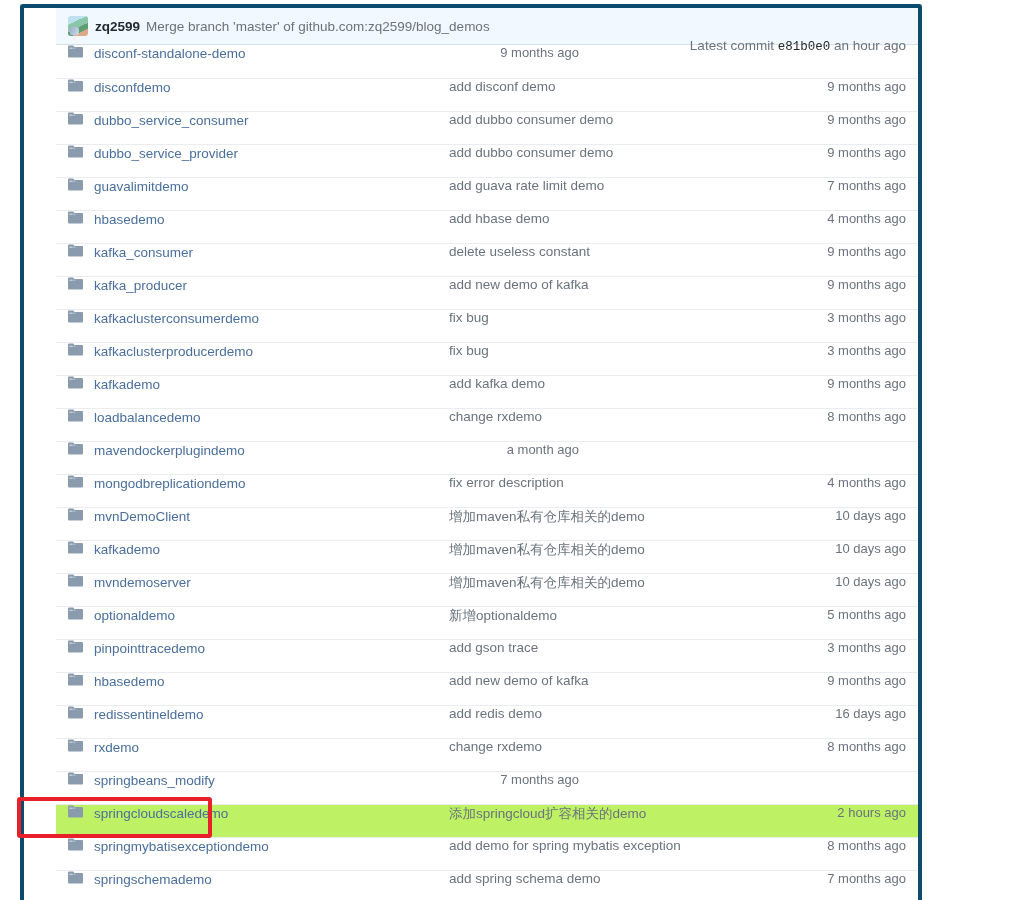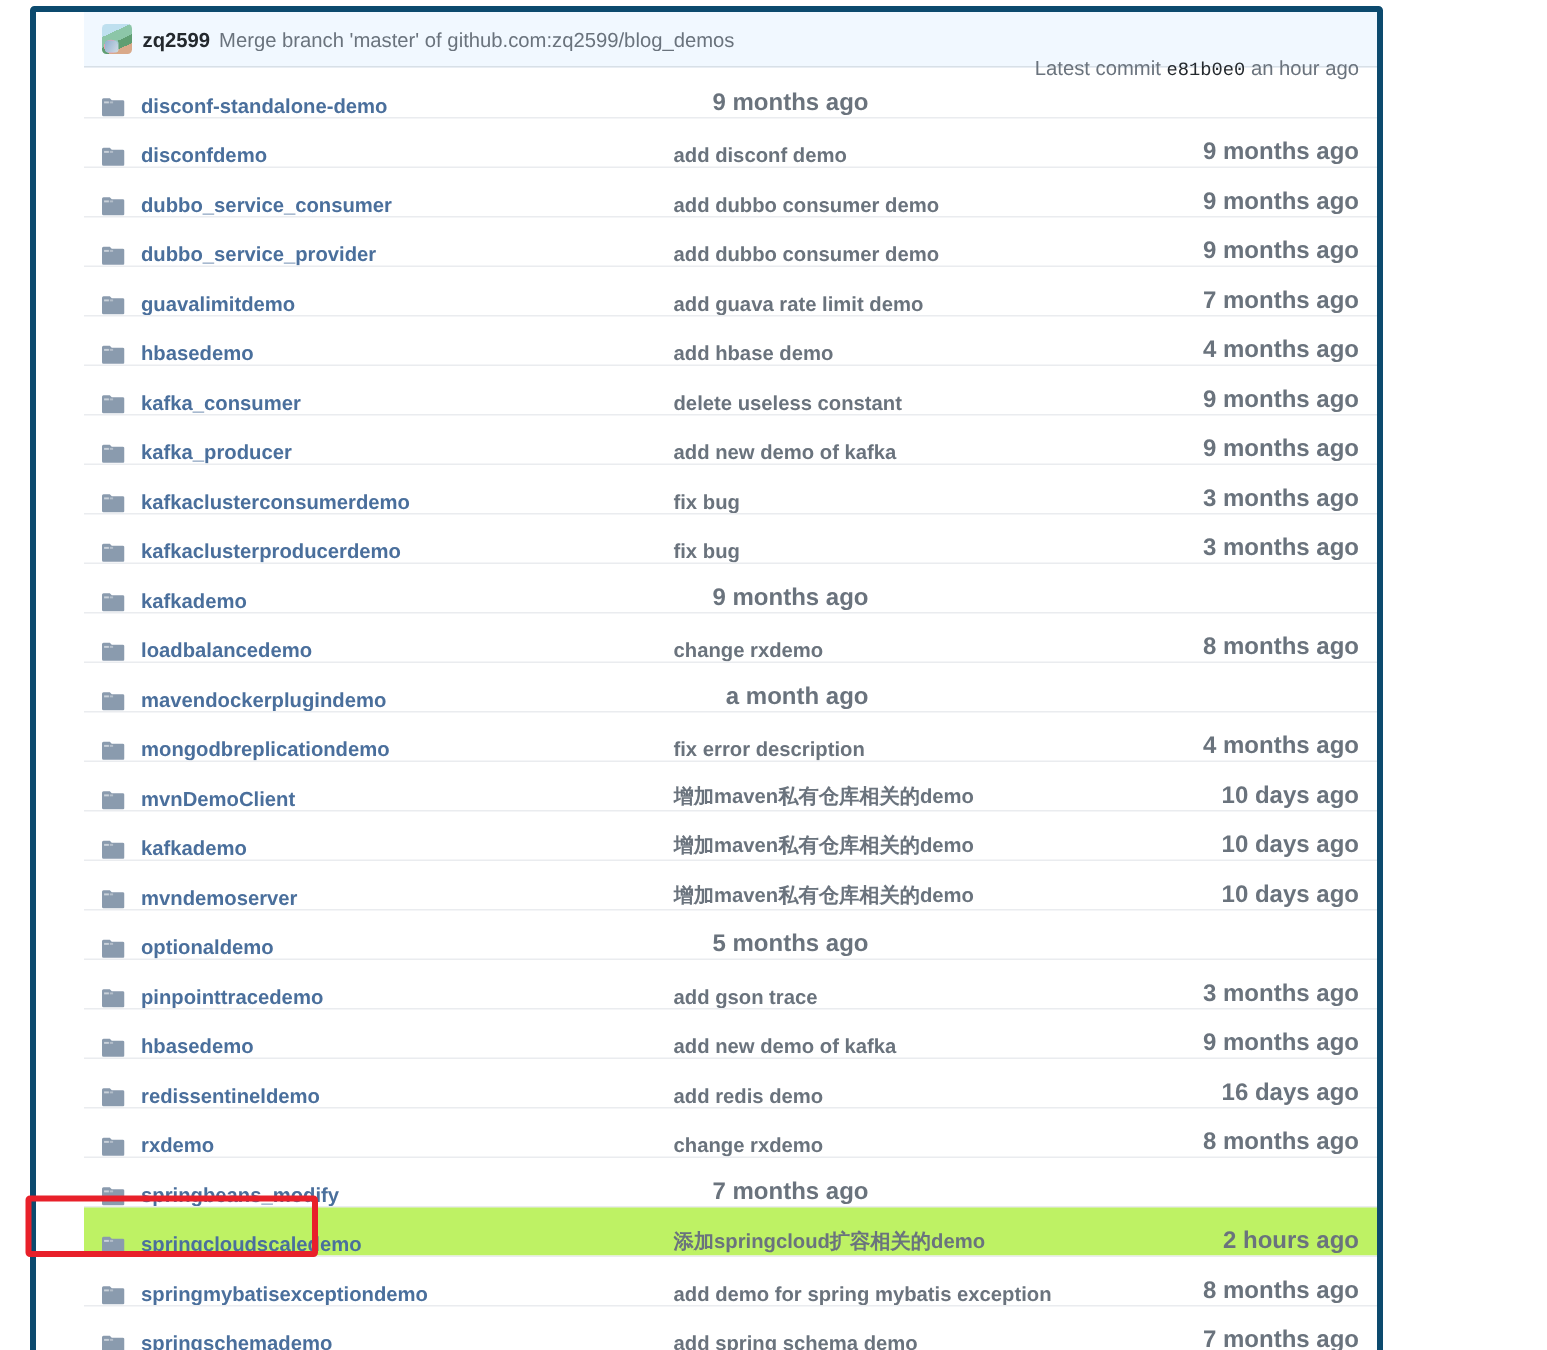--- a/index.html
+++ b/index.html
@@ -74,26 +74,25 @@
     margin-top:40px;
   }
   .commit-sha{
     font-family:"Liberation Mono","DejaVu Sans Mono",monospace;
     font-size:12.5px;
     color:#24292e;
   }
   
   .file-row{
     display:flex;
-    align-items:flex-end;
+    align-items:flex-start;
     height:33px;
     border-top:1px solid #eaecef;
     box-sizing:border-box;
     padding:0 12px;
-    font-weight:bold;
   }
   .file-row:first-of-type{border-top:none;}
   .file-row.is-highlight{background:#bef264;}
   .cell-icon{
     flex:0 0 26px;
     display:flex;
     align-items:center;
   }
   .folder-icon{display:block;}
   .cell-name{
@@ -113,21 +112,21 @@
     font-size:13.5px;
     white-space:nowrap;
     overflow:hidden;
     text-overflow:ellipsis;
     padding-right:14px;
   }
   .cell-age{
     flex:0 0 130px;
     text-align:right;
     color:#6a737d;
-    font-size:16px;
+    font-size:13px;
     white-space:nowrap;
   }
   
   .annotation-box{
     position:absolute;
     border:4px solid #e8202a;
     border-radius:3px;
     pointer-events:none;
     box-sizing:border-box;
   }
@@ -270,20 +269,21 @@
       </div>
       <div class="file-row">
         <span class="cell-icon">
           <svg class="folder-icon" width="15" height="13" viewBox="0 0 15 13">
             <path fill="#8a9bae" d="M0 1.5A1 1 0 0 1 1 .5h4.2l1.3 1.4H14a1 1 0 0 1 1 1V11.5a1 1 0 0 1-1 1H1a1 1 0 0 1-1-1Z"></path>
             <rect x="1.4" y="2.6" width="3.2" height="1.3" fill="#ffffff" opacity="0.55"></rect>
             <rect x="5.2" y="2.6" width="2.2" height="1.3" fill="#ffffff" opacity="0.35"></rect>
           </svg>
         </span>
         <span class="cell-name"><a href="#" class="file-name">kafkademo</a></span>
+        <span class="cell-message">add kafka demo</span>
         <span class="cell-age">9 months ago</span>
       </div>
       <div class="file-row">
         <span class="cell-icon">
           <svg class="folder-icon" width="15" height="13" viewBox="0 0 15 13">
             <path fill="#8a9bae" d="M0 1.5A1 1 0 0 1 1 .5h4.2l1.3 1.4H14a1 1 0 0 1 1 1V11.5a1 1 0 0 1-1 1H1a1 1 0 0 1-1-1Z"></path>
             <rect x="1.4" y="2.6" width="3.2" height="1.3" fill="#ffffff" opacity="0.55"></rect>
             <rect x="5.2" y="2.6" width="2.2" height="1.3" fill="#ffffff" opacity="0.35"></rect>
           </svg>
         </span>
@@ -352,20 +352,21 @@
       </div>
       <div class="file-row">
         <span class="cell-icon">
           <svg class="folder-icon" width="15" height="13" viewBox="0 0 15 13">
             <path fill="#8a9bae" d="M0 1.5A1 1 0 0 1 1 .5h4.2l1.3 1.4H14a1 1 0 0 1 1 1V11.5a1 1 0 0 1-1 1H1a1 1 0 0 1-1-1Z"></path>
             <rect x="1.4" y="2.6" width="3.2" height="1.3" fill="#ffffff" opacity="0.55"></rect>
             <rect x="5.2" y="2.6" width="2.2" height="1.3" fill="#ffffff" opacity="0.35"></rect>
           </svg>
         </span>
         <span class="cell-name"><a href="#" class="file-name">optionaldemo</a></span>
+        <span class="cell-message">新增optionaldemo</span>
         <span class="cell-age">5 months ago</span>
       </div>
       <div class="file-row">
         <span class="cell-icon">
           <svg class="folder-icon" width="15" height="13" viewBox="0 0 15 13">
             <path fill="#8a9bae" d="M0 1.5A1 1 0 0 1 1 .5h4.2l1.3 1.4H14a1 1 0 0 1 1 1V11.5a1 1 0 0 1-1 1H1a1 1 0 0 1-1-1Z"></path>
             <rect x="1.4" y="2.6" width="3.2" height="1.3" fill="#ffffff" opacity="0.55"></rect>
             <rect x="5.2" y="2.6" width="2.2" height="1.3" fill="#ffffff" opacity="0.35"></rect>
           </svg>
         </span>

